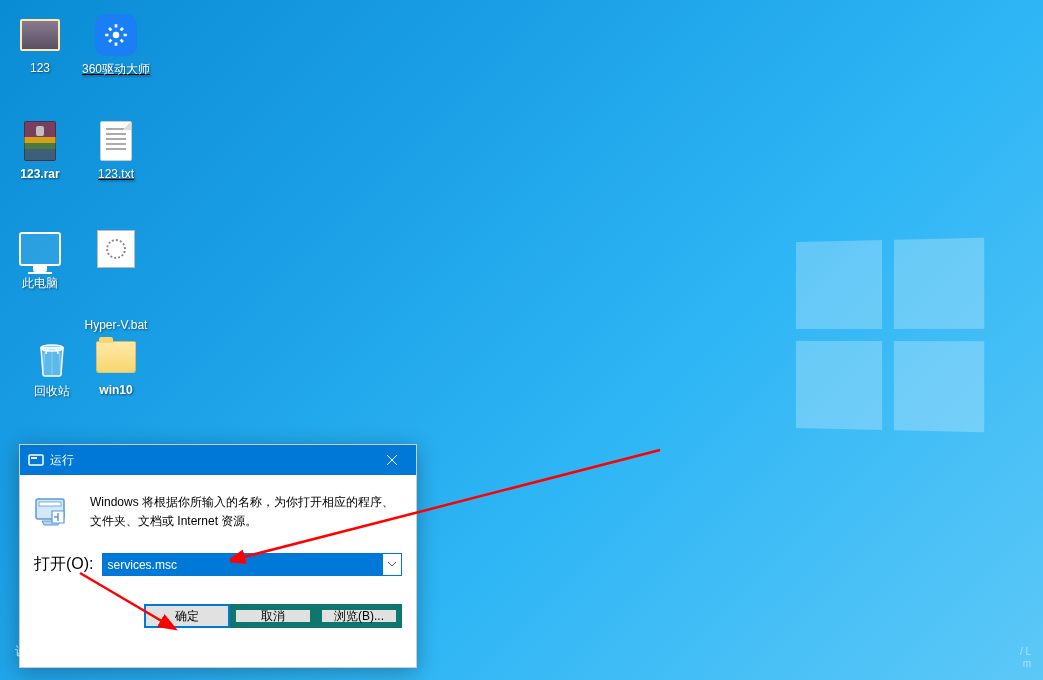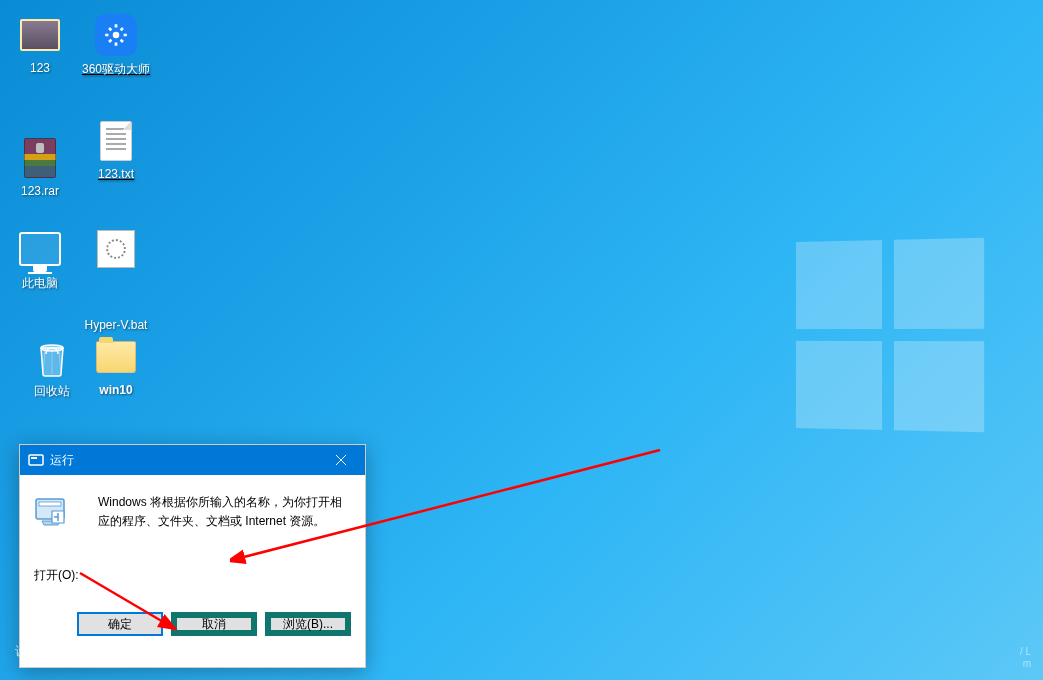--- a/index.html
+++ b/index.html
@@ -18,36 +18,36 @@
     .rar:after{content:'';position:absolute;top:4px;left:50%;transform:translateX(-50%);width:8px;height:10px;background:#c0c0c0;border-radius:2px}
     .txt{width:32px;height:40px;background:#fff;border:1px solid #ccc;border-radius:2px;position:relative}
     .txt:before{content:'';position:absolute;top:6px;left:5px;right:5px;height:2px;background:#aaa;box-shadow:0 5px 0 #aaa,0 10px 0 #aaa,0 15px 0 #aaa,0 20px 0 #aaa}
     .txt:after{content:'';position:absolute;top:0;right:0;width:8px;height:8px;background:linear-gradient(135deg,transparent 50%,#ddd 50%)}
     .pc{width:42px;height:34px;border:2px solid #fff;border-radius:3px;position:relative;background:rgba(255,255,255,0.1)}
     .pc:after{content:'';position:absolute;bottom:-8px;left:50%;transform:translateX(-50%);width:14px;height:6px;background:#fff;border-radius:0 0 2px 2px}
     .pc:before{content:'';position:absolute;bottom:-10px;left:50%;transform:translateX(-50%);width:24px;height:2px;background:#fff}
     .bat{width:38px;height:38px;background:#fff;border:1px solid #bbb;display:flex;align-items:center;justify-content:center}
     .gear2{width:20px;height:20px;border:2px dotted #888;border-radius:50%}
     
-    .dialog{position:absolute;left:19px;top:444px;width:347px;height:224px;background:#fff;box-shadow:0 4px 20px rgba(0,0,0,0.3);border:1px solid rgba(0,0,0,0.2)}
+    .dialog{position:absolute;left:19px;top:444px;width:398px;height:224px;background:#fff;box-shadow:0 4px 20px rgba(0,0,0,0.3);border:1px solid rgba(0,0,0,0.2)}
     .titlebar{height:30px;background:#0078d7;display:flex;align-items:center;padding:0 2px 0 8px;color:#fff}
     .titlebar .ticon{width:16px;height:16px;margin-right:6px}
     .titlebar .ttxt{flex:1;font-size:12px}
     .close{width:45px;height:30px;display:flex;align-items:center;justify-content:center;cursor:pointer;font-size:14px}
     .dlg-body{padding:18px 14px 12px 14px}
-    .dlg-top{display:flex;gap:30px;align-items:flex-start;margin-bottom:36px}
+    .dlg-top{display:flex;gap:22px;align-items:flex-start;margin-bottom:22px}
     .runicon{width:34px;height:34px;flex-shrink:0}
     .dlg-desc{font-size:12px;color:#000;line-height:1.6}
     .dlg-row{display:flex;align-items:center;gap:8px;margin-bottom:28px}
-    .dlg-row label{font-size:12px}
+    .dlg-row label{font-size:16px}
     .combo{flex:1;height:23px;border:1px solid #0078d7;position:relative;display:flex;align-items:center}
     .combo input{flex:1;border:none;outline:none;padding:0 5px;font-size:12px;height:21px;background:#0078d7;color:#fff}
     .combo input::selection{background:#0078d7;color:#fff}
     .dd{width:18px;height:21px;display:flex;align-items:center;justify-content:center;font-size:8px;cursor:pointer;background:#fff;color:#555}
-    .dlg-btns{display:flex;gap:8px;justify-content:flex-end}
+    .dlg-btns{display:flex;gap:0;justify-content:flex-end}
     .btn{width:86px;height:24px;border:6px solid #0f766e;background:#e1e1e1;font-size:12px;cursor:pointer;display:flex;align-items:center;justify-content:center}
     .btn.primary{border:2px solid #0078d7}
     .arrow{position:absolute;pointer-events:none}
     .part{position:absolute;top:635px;font-size:12px;color:rgba(255,255,255,0.7);writing-mode:vertical-rl}
     .corner{position:absolute;bottom:10px;right:12px;color:rgba(255,255,255,0.5);font-size:10px;line-height:1.2;text-align:right}
   </style>
 </head>
 <body>
 
 <div class="desktop">
@@ -69,21 +69,21 @@
         <div class="ic">
           <div class="gear-app">
             <svg width="26" height="26" viewBox="0 0 24 24">
               <circle cx="12" cy="12" r="3" fill="#fff"></circle>
               <path d="M12 2v3M12 19v3M22 12h-3M5 12H2M18.4 5.6l-2.1 2.1M7.7 16.3l-2.1 2.1M18.4 18.4l-2.1-2.1M7.7 7.7L5.6 5.6" stroke="#fff" stroke-width="2.5"></path>
             </svg>
           </div>
         </div>
         <div class="lbl">360驱动大师</div>
       </div>
-      <div class="d-icon" style="left: 3px; top: 137px;">
+      <div class="d-icon" style="left: 3px; top: 120px; font-weight: bold;">
         <div class="ic">
           <div class="rar"></div>
         </div>
         <div class="lbl">123.rar</div>
       </div>
       <div class="d-icon" style="left: 79px; top: 120px; text-decoration: underline;">
         <div class="ic">
           <div class="txt"></div>
         </div>
         <div class="lbl">123.txt</div>
@@ -140,20 +140,28 @@
           <rect x="2" y="6" width="28" height="20" rx="2" fill="#d4e8f7" stroke="#5a9bd5" stroke-width="1.5"></rect>
           <rect x="5" y="9" width="22" height="4" fill="#fff" stroke="#5a9bd5" stroke-width="0.8"></rect>
           <path d="M8 28 L26 28 L24 32 L10 32 Z" fill="#b8d4e8" stroke="#5a9bd5" stroke-width="1"></path>
           <path d="M18 18 L30 18 L30 30 L18 30 Z" fill="#fff" stroke="#5a9bd5" stroke-width="1.2"></path>
           <path d="M20 24 L24 24 M24 20 L24 28" stroke="#5a9bd5" stroke-width="1.5"></path>
         </svg>
         <div class="dlg-desc">Windows 将根据你所输入的名称，为你打开相应的程序、文件夹、文档或 Internet 资源。</div>
       </div>
       <div class="dlg-row">
         <label>打开(O):</label>
+        <div class="combo">
+          <input type="text" value="services.msc" style="">
+          <div class="dd">
+            <svg width="8" height="5" viewBox="0 0 8 5">
+                <path d="M0 0 L4 4 L8 0" fill="none" stroke="#555" stroke-width="1"></path>
+              </svg>
+          </div>
+        </div>
       </div>
       <div class="dlg-btns">
         <button class="btn primary">确定</button>
         <button class="btn">取消</button>
         <button class="btn">浏览(B)...</button>
       </div>
     </div>
   </div>
 
   <svg class="arrow" style="left:230px;top:440px;width:440px;height:130px">

